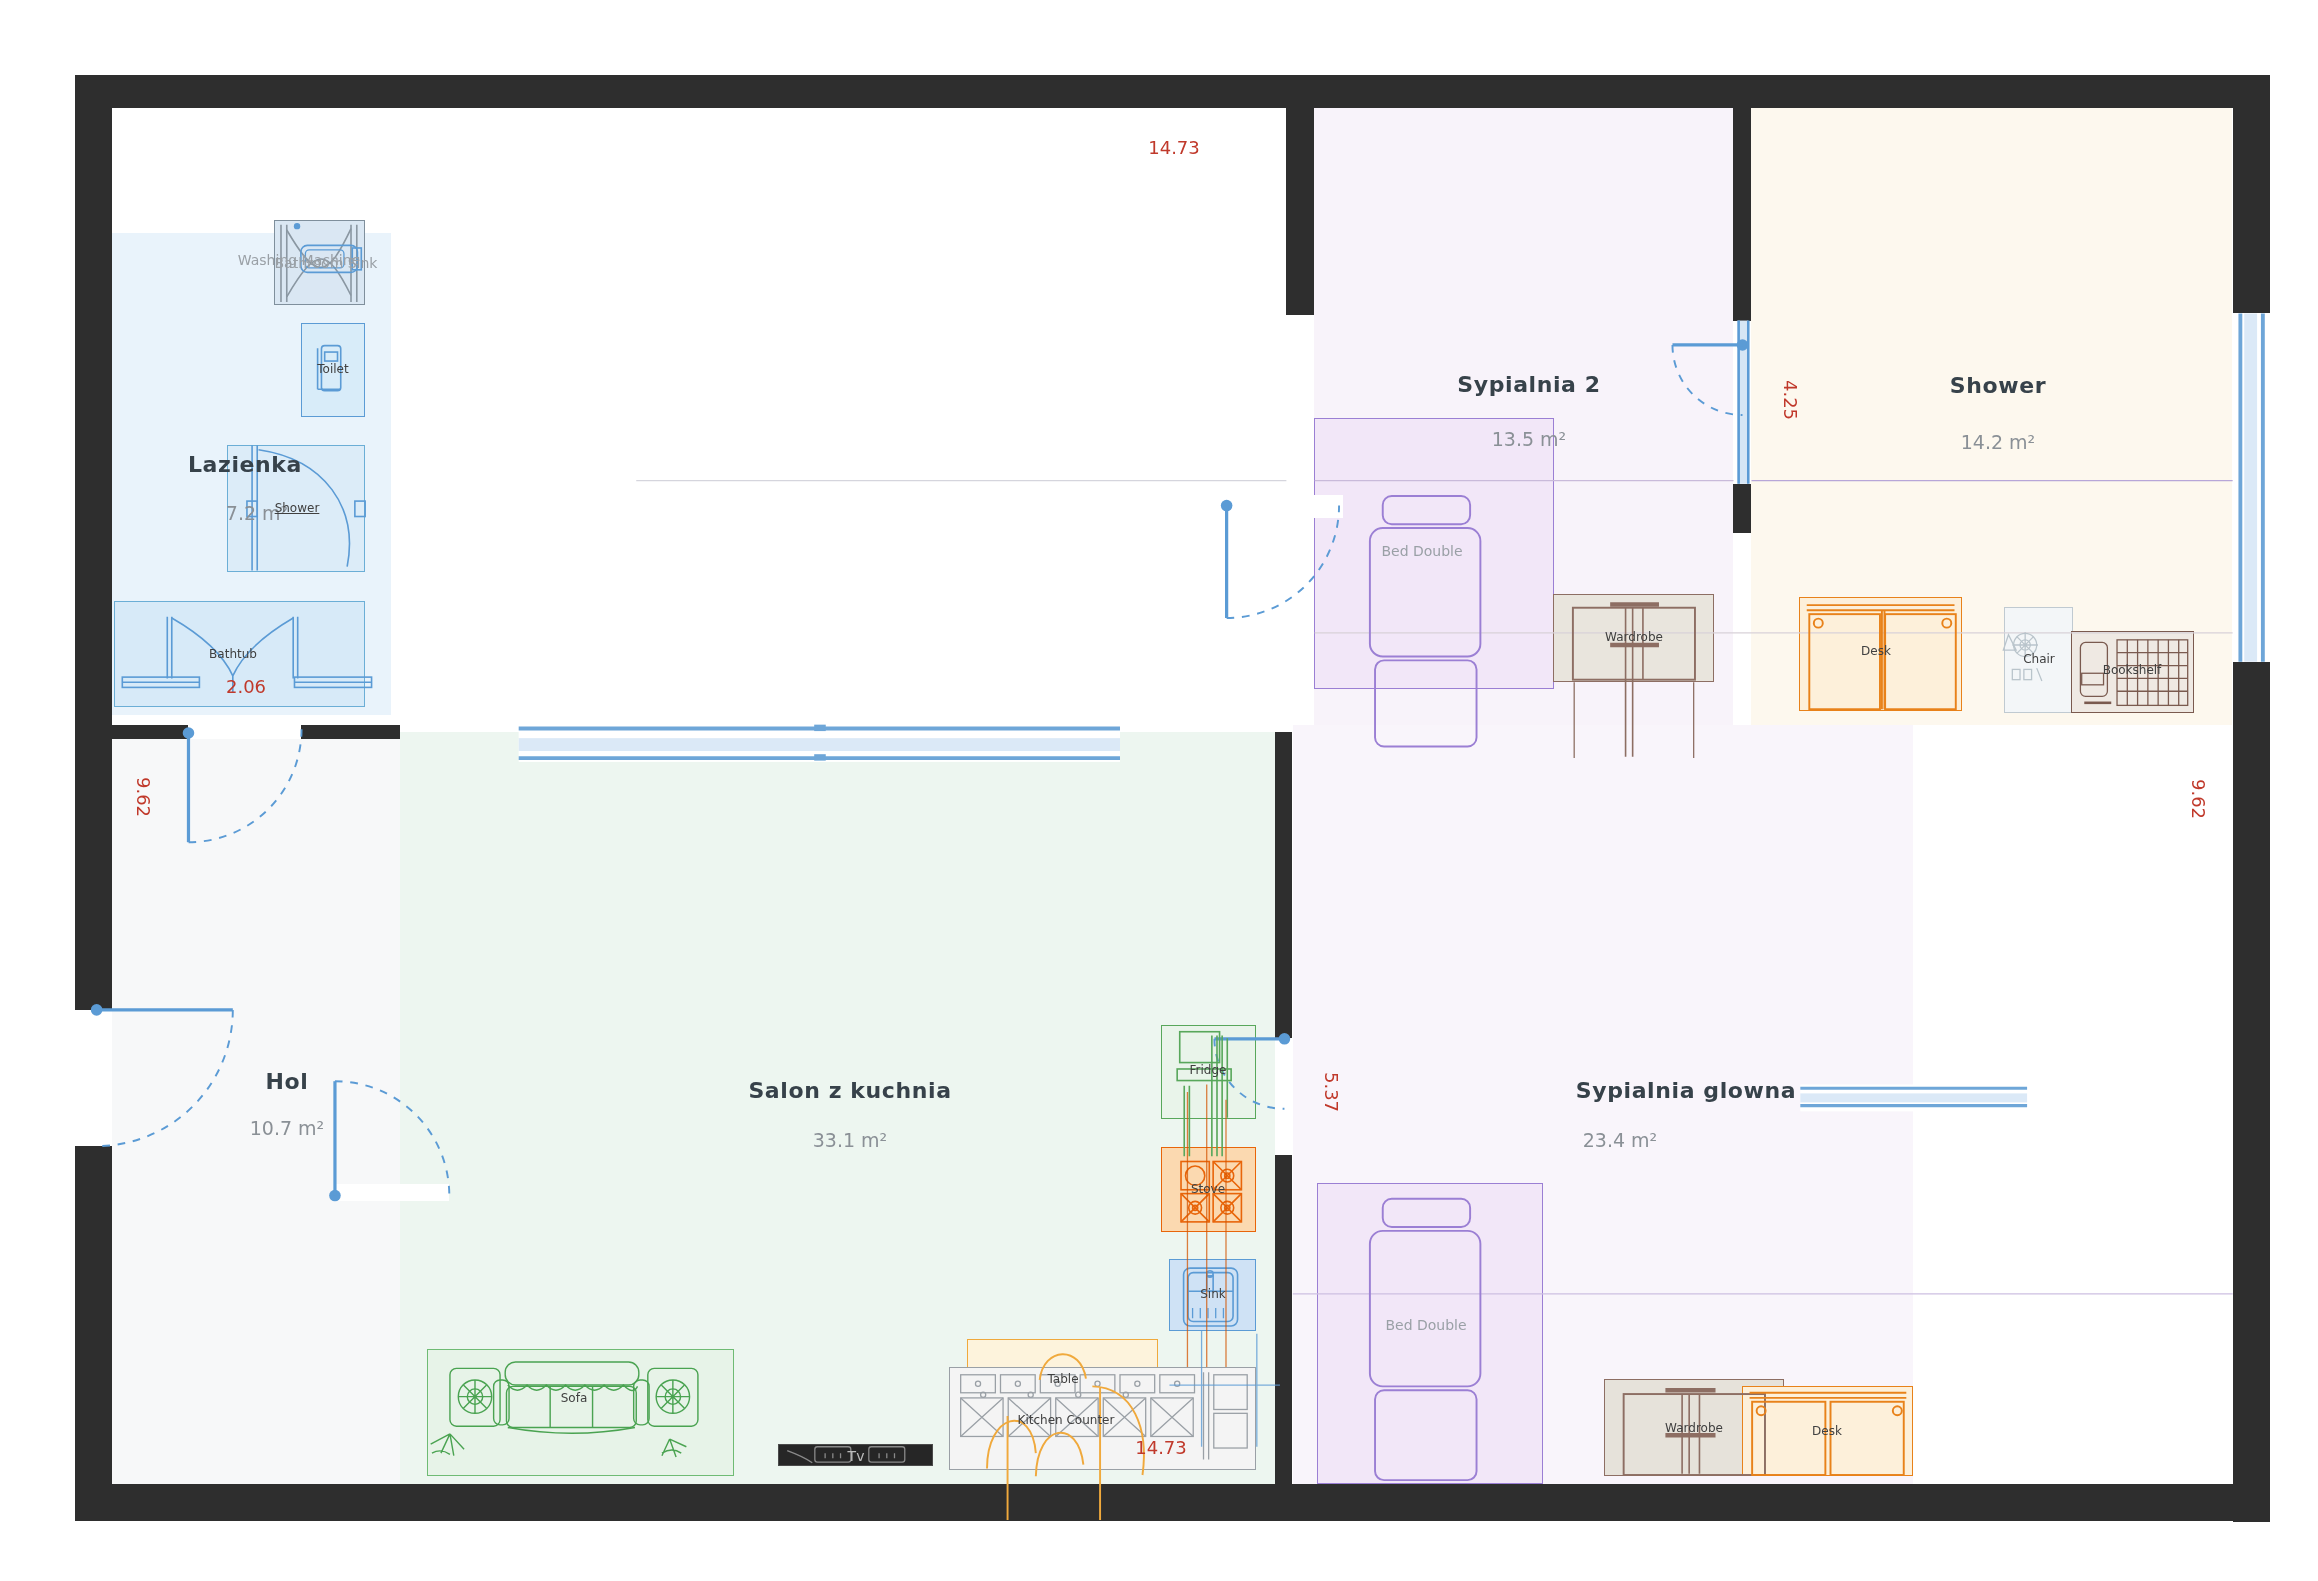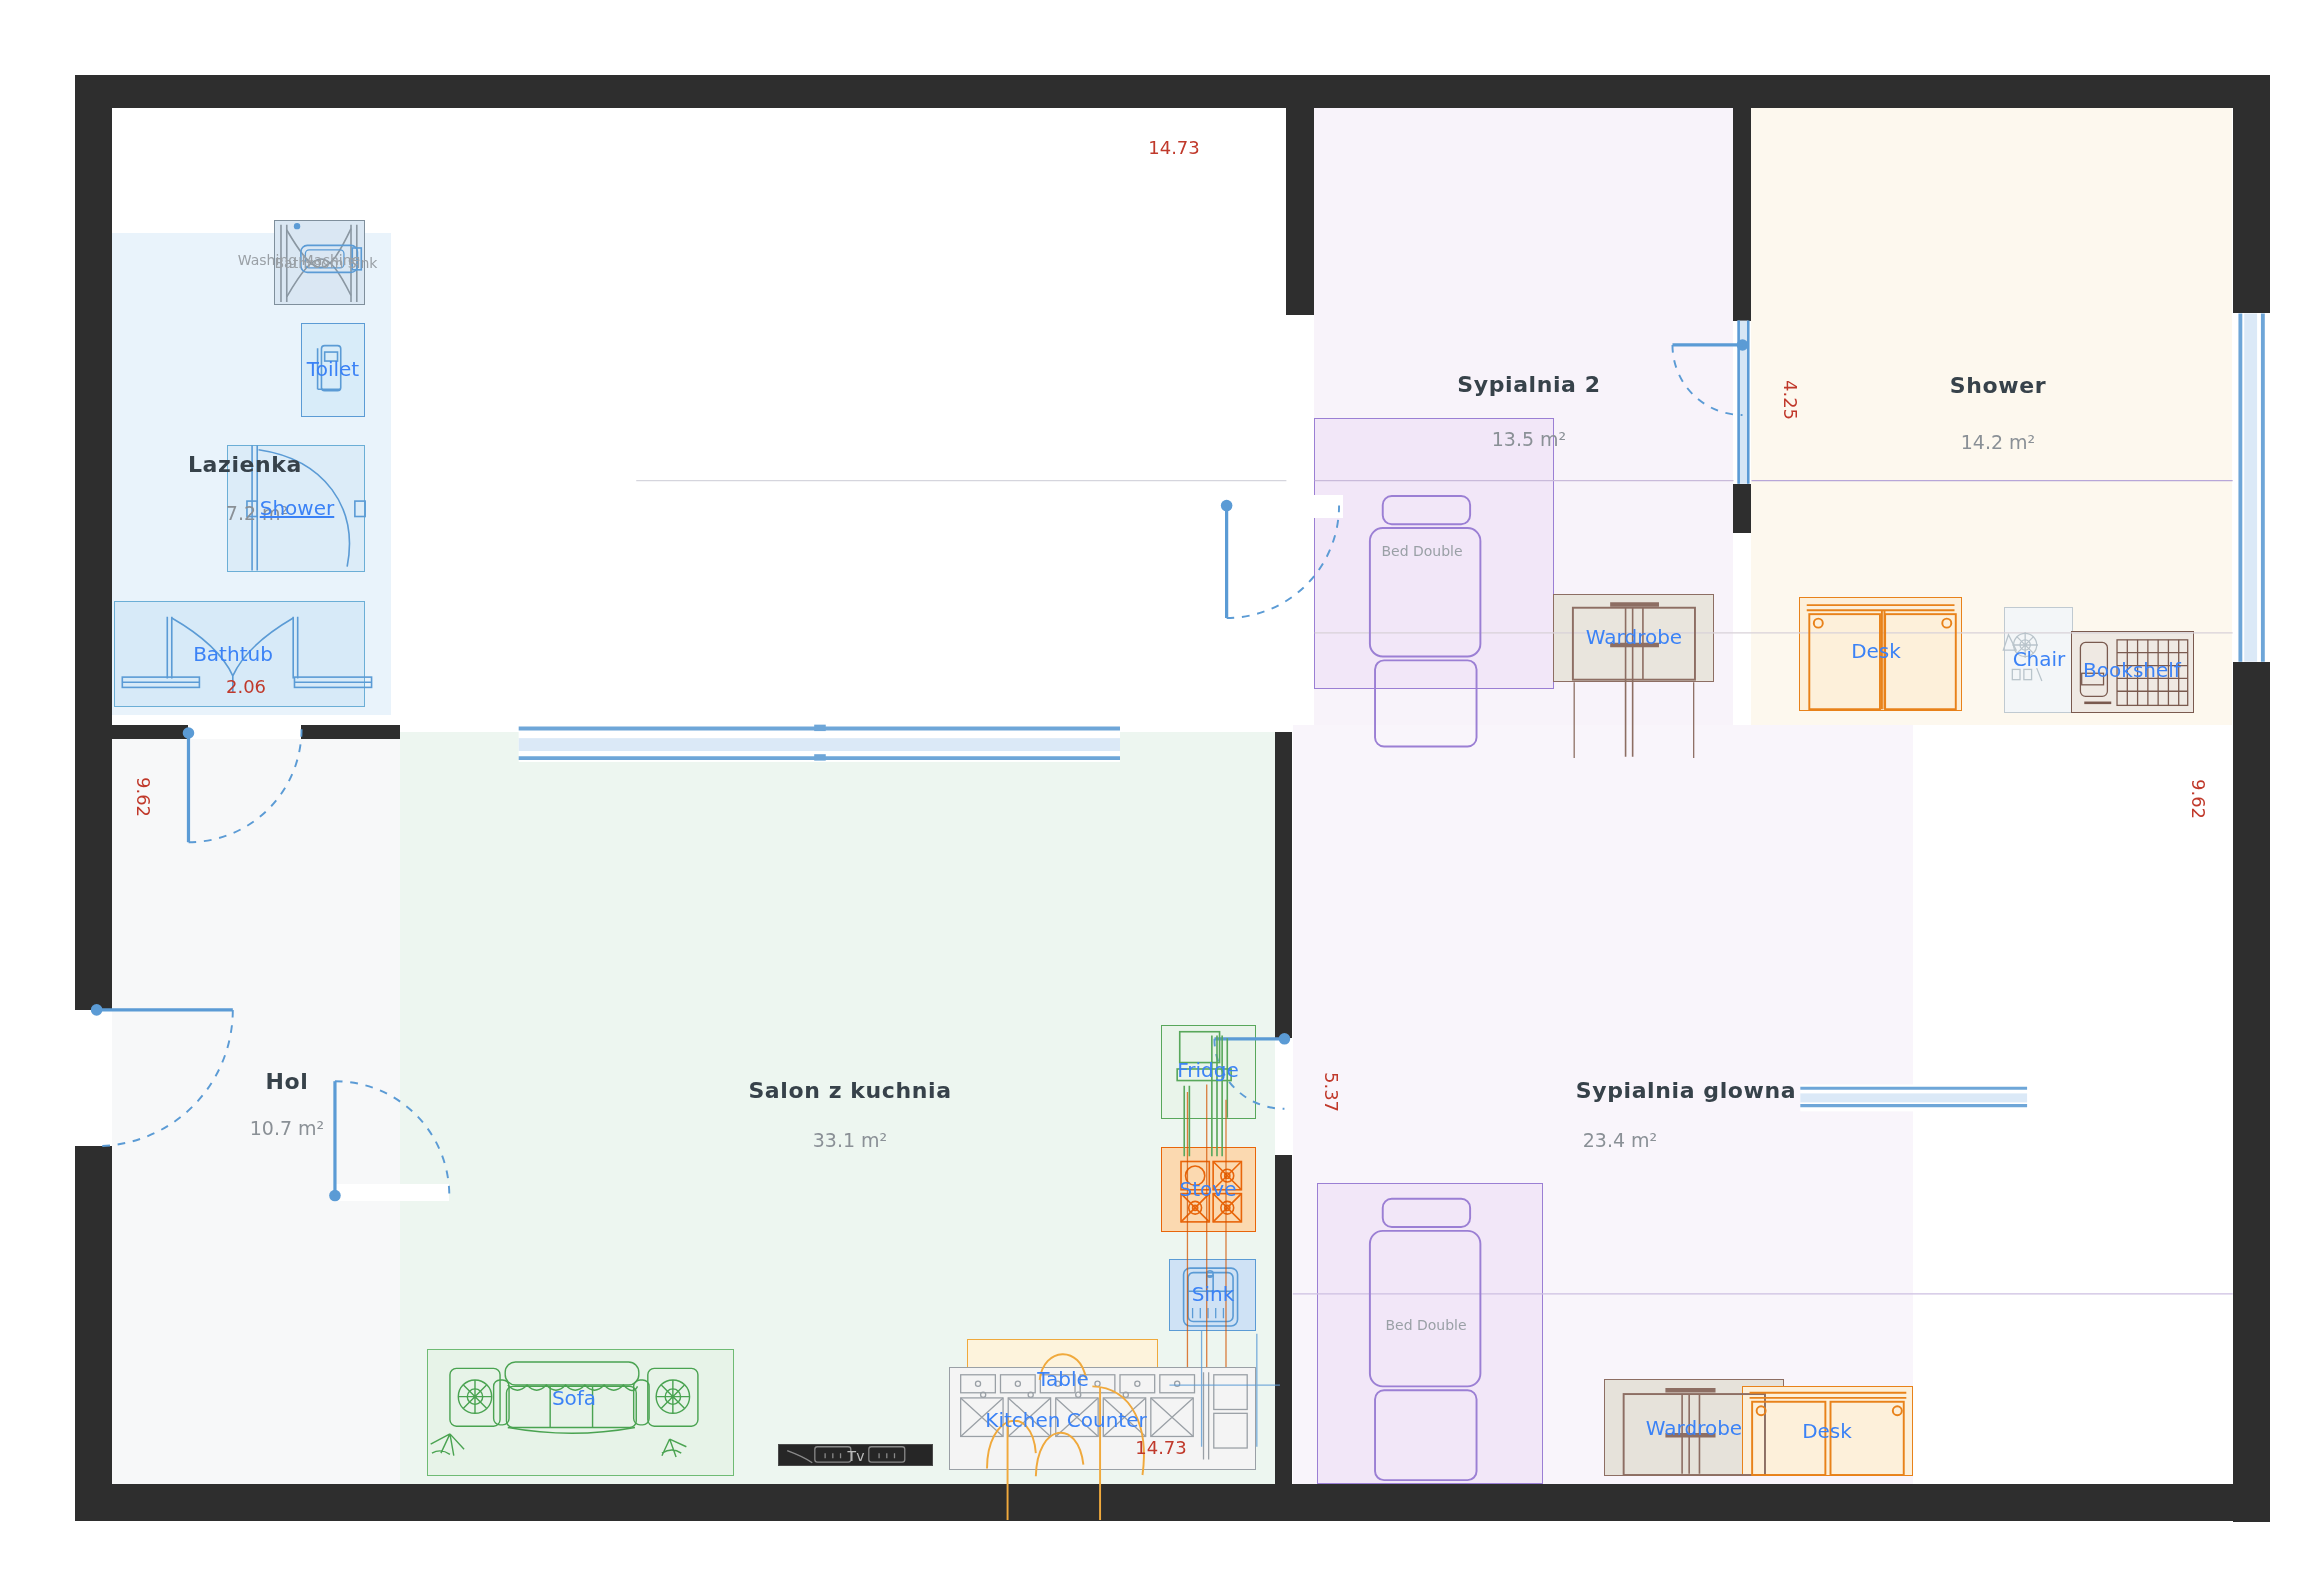--- a/index.html
+++ b/index.html
@@ -9,21 +9,21 @@
   .zone,.inner,.fbox,.wall,.opening{position:absolute;box-sizing:border-box;}
   .wall{background:#2e2e2e;z-index:40;}
   .opening{background:#ffffff;z-index:45;}
   .zone{z-index:10;}
   .inner{z-index:20;border:1.9px solid transparent;}
   .fbox{z-index:30;border:1.9px solid transparent;}
   svg.overlay{position:absolute;left:0;top:0;z-index:50;pointer-events:none;}
   .lbl{position:absolute;z-index:60;transform:translate(-50%,-50%);white-space:nowrap;}
   .title{font-size:22px;font-weight:bold;color:#37424a;letter-spacing:0.6px;}
   .area{font-size:19px;color:#8a9096;}
-  .flabel{font-size:20px;color:#3b82f6;}
+  .flabel{font-size:12px;color:#404040;}
   .flabel-dark{font-size:14px;color:#9aa0a6;}
   .dim{font-size:18px;color:#c0392b;}
   .dimv{transform:translate(-50%,-50%) rotate(90deg);}
 </style>
 </head>
 <body>
 
 <div id="plan">
 
   <div class="zone" style="left:112px;top:233px;width:279px;height:482px;background:#e9f3fb;"></div>

